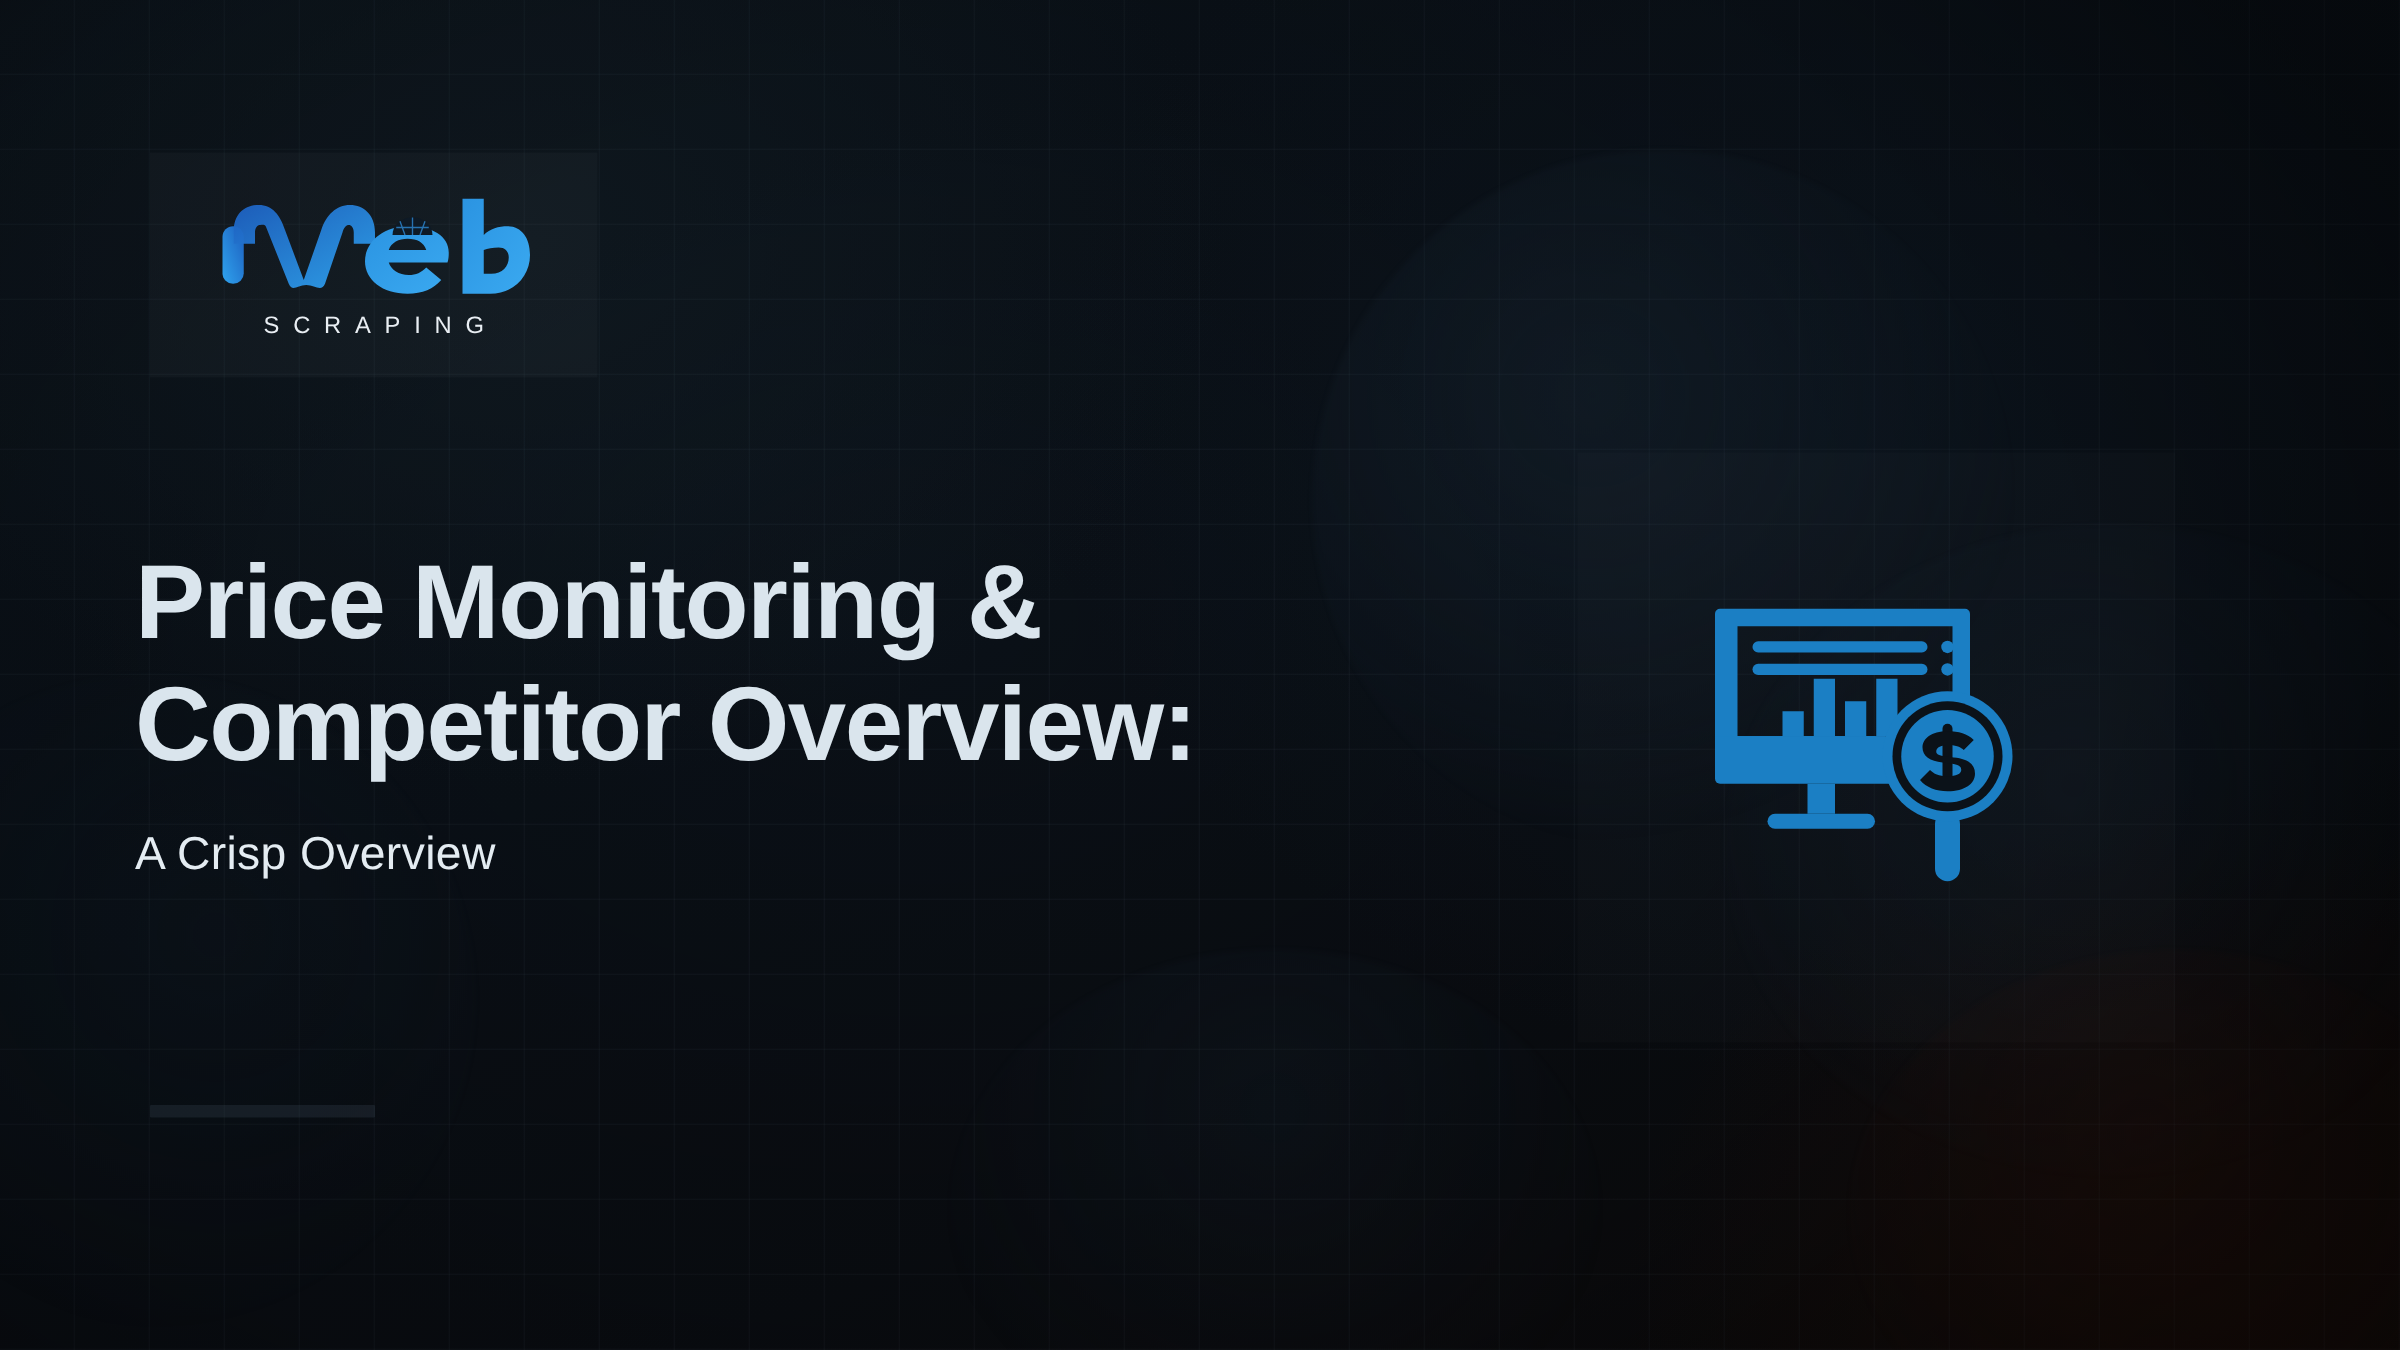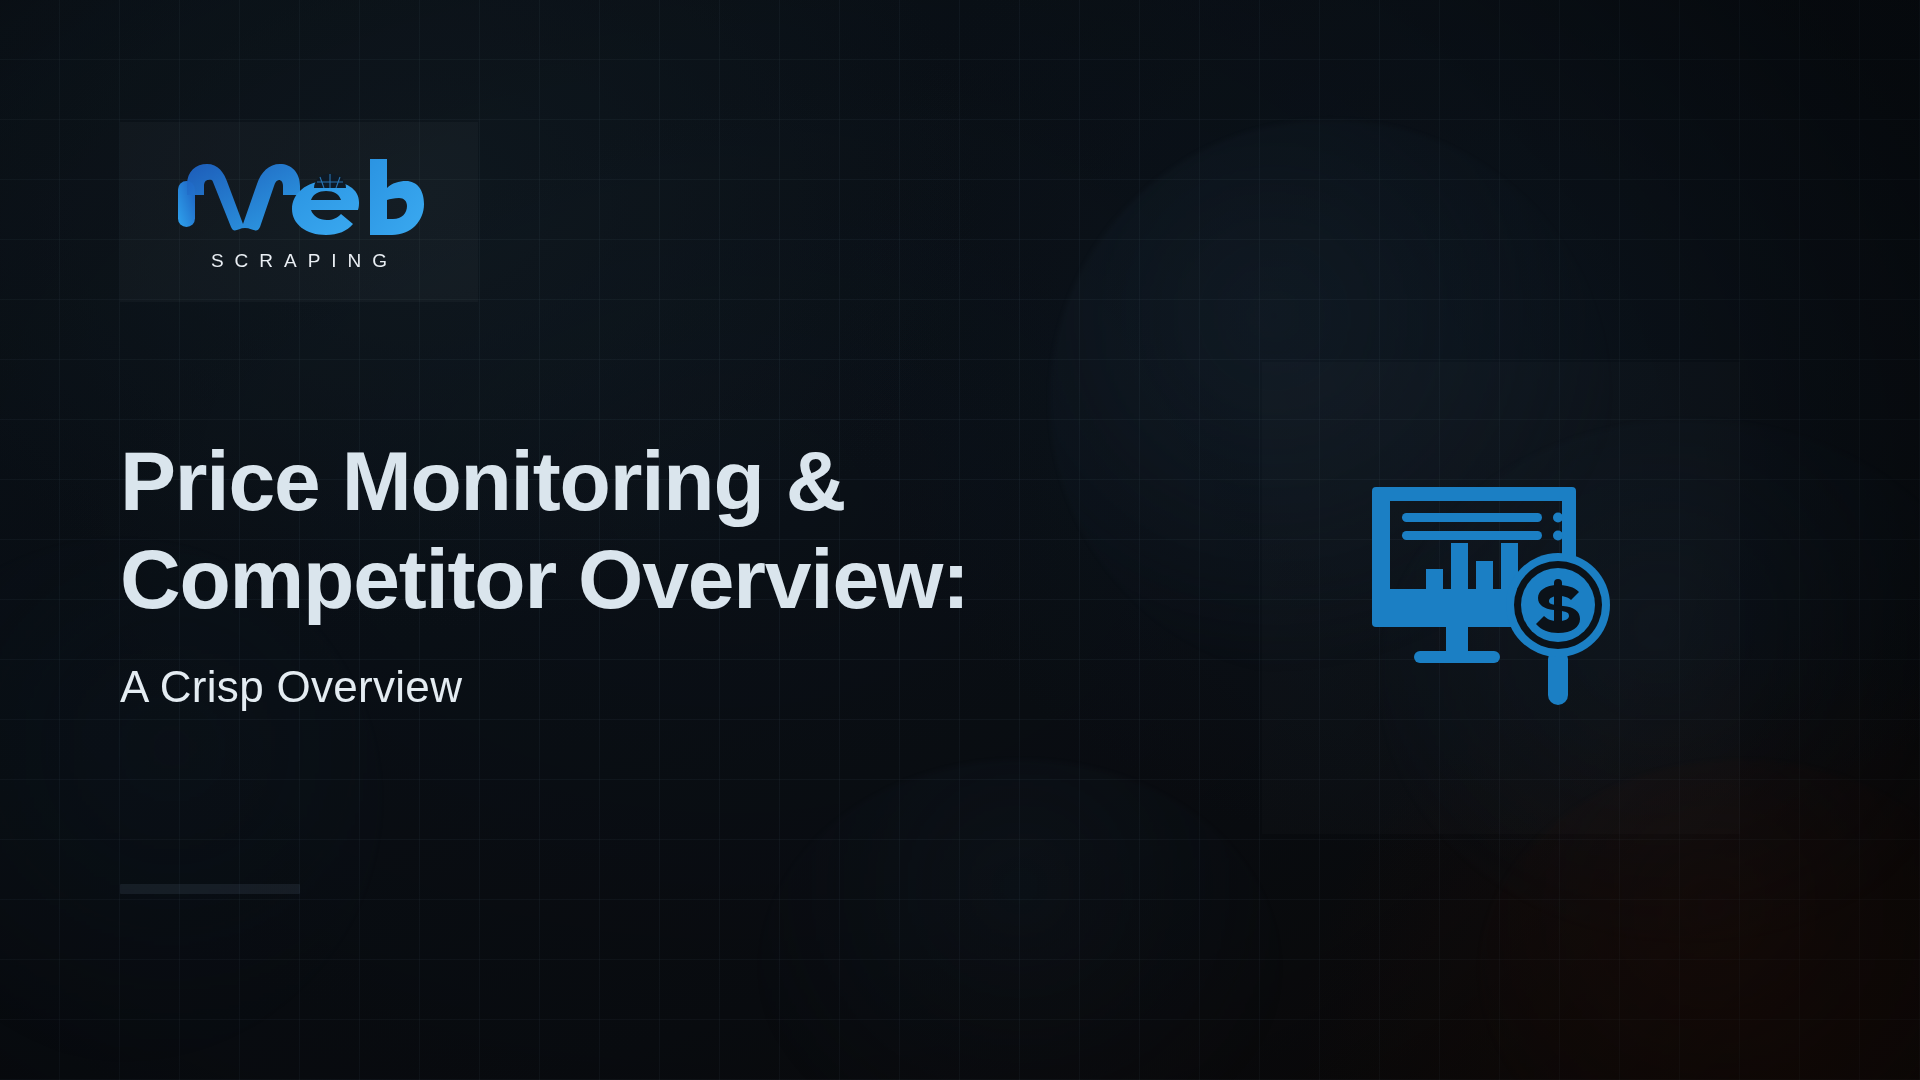--- a/index.html
+++ b/index.html
@@ -84,36 +84,36 @@
     font-size: 19px;
     font-weight: 400;
     letter-spacing: 11px;
     text-indent: 11px;
     line-height: 1;
   }
 
   
   .headline {
     position: absolute;
-    left: 120px; top: 432px;
+    left: 108px; top: 432px;
     width: 1020px;
   }
   .title {
     margin: 0;
     color: #dae5ed;
     font-size: 84px;
     font-weight: 700;
     line-height: 1.17;
     letter-spacing: -1.2px;
   }
   .title .line { display: block; white-space: nowrap; }
   .subtitle {
     margin: 34px 0 16px 0;
     color: #e4ecf2;
-    font-size: 44px;
+    font-size: 37px;
     font-weight: 300;
     letter-spacing: 0.3px;
     line-height: 1.1;
   }
   .accent-bar {
     position: absolute;
     left: 120px; top: 884px;
     width: 180px; height: 10px;
     background: rgba(150,180,205,0.10);
     border-radius: 1px;

